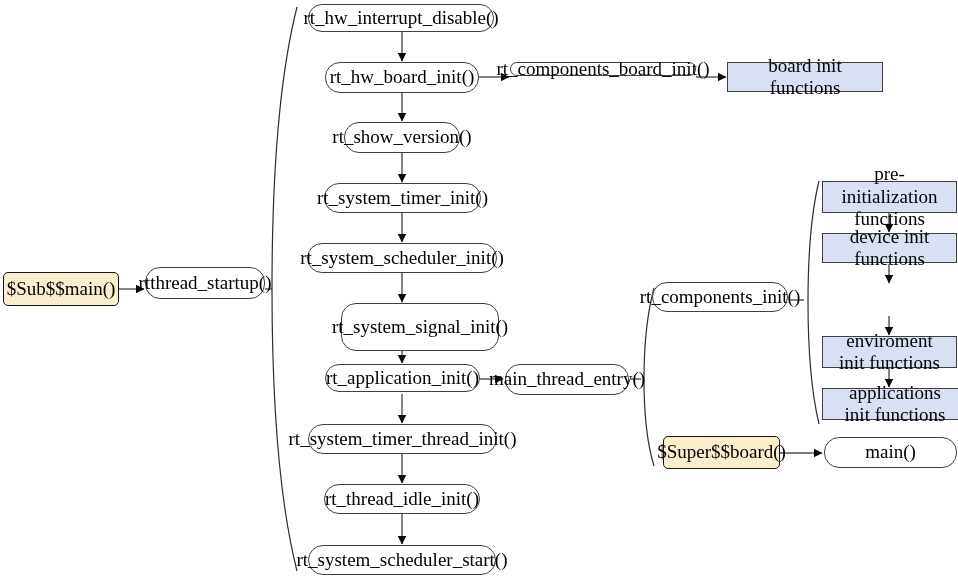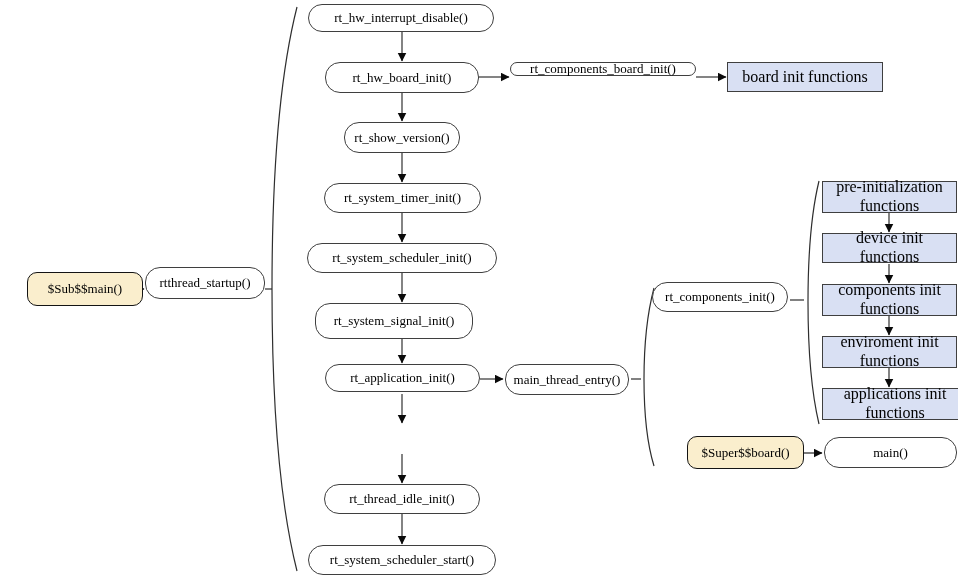--- a/index.html
+++ b/index.html
@@ -15,38 +15,37 @@
   .node {
     position: absolute;
     box-sizing: border-box;
     display: flex;
     align-items: center;
     justify-content: center;
     text-align: center;
     background: #ffffff;
     border: 1.4px solid #3f3f3f;
     border-radius: 15px;
-    font-size: 13px;
+    font-size: 19px;
     line-height: 1.18;
     color: #000000;
     white-space: nowrap;
     z-index: 2;
   }
   .node.blue {
     background: #d9e0f3;
     border-radius: 0;
-    font-size: 16px;
+    font-size: 19px;
     white-space: normal;
     padding: 0 12px;
   }
   .node.tan {
     background: #faeecd;
     border: 1.6px solid #141414;
-    border-radius: 10px;
-    margin-left: 24px;
+    border-radius: 5px;
   }
 </style>
 </head>
 <body>
 
 <div id="diagram">
 
   <svg class="wires" width="958" height="576" viewBox="0 0 958 576">
     <defs>
       <marker id="ah" markerUnits="userSpaceOnUse" markerWidth="10" markerHeight="10" refX="8.5" refY="4.5" orient="auto">
@@ -94,31 +93,31 @@
   <div class="node tan" style="left:3px;top:272px;width:116px;height:34px">$Sub$$main()</div>
   <div class="node tan" style="left:663px;top:436px;width:117px;height:33px">$Super$$board()</div>
 
   <div class="node" style="left:145px;top:267px;width:120px;height:32px">rtthread_startup()</div>
 
   <div class="node" style="left:308px;top:4px;width:186px;height:28px">rt_hw_interrupt_disable()</div>
   <div class="node" style="left:325px;top:62px;width:154px;height:31px">rt_hw_board_init()</div>
   <div class="node" style="left:344px;top:122px;width:116px;height:31px">rt_show_version()</div>
   <div class="node" style="left:324px;top:183px;width:157px;height:30px">rt_system_timer_init()</div>
   <div class="node" style="left:307px;top:243px;width:190px;height:30px">rt_system_scheduler_init()</div>
-  <div class="node" style="left:315px;top:303px;width:158px;height:36px">rt_system_signal_init()</div>
+  <div class="node" style="left:341px;top:303px;width:158px;height:48px">rt_system_signal_init()</div>
   <div class="node" style="left:325px;top:364px;width:155px;height:28px">rt_application_init()</div>
+  <div class="node" style="left:308px;top:424px;width:189px;height:30px">rt_system_timer_thread_init()</div>
   <div class="node" style="left:324px;top:484px;width:156px;height:30px">rt_thread_idle_init()</div>
   <div class="node" style="left:308px;top:545px;width:188px;height:30px">rt_system_scheduler_start()</div>
 
   <div class="node" style="left:510px;top:62px;width:186px;height:14px">rt_components_board_init()</div>
   <div class="node blue" style="left:727px;top:62px;width:156px;height:30px">board init functions</div>
 
   <div class="node" style="left:505px;top:364px;width:124px;height:31px">main_thread_entry()</div>
   <div class="node" style="left:652px;top:282px;width:136px;height:30px">rt_components_init()</div>
   <div class="node" style="left:824px;top:437px;width:133px;height:31px">main()</div>
 
   <div class="node blue" style="left:822px;top:181px;width:135px;height:32px">pre-initialization functions</div>
   <div class="node blue" style="left:822px;top:233px;width:135px;height:30px">device init functions</div>
-  <div class="node blue" style="left:822px;top:284px;width:135px;height:32px">components init functions</div>
   <div class="node blue" style="left:822px;top:336px;width:135px;height:32px">enviroment init functions</div>
   <div class="node blue" style="left:822px;top:388px;width:146px;height:32px">applications init functions</div>
 
 </div>
 
 </body></html>

